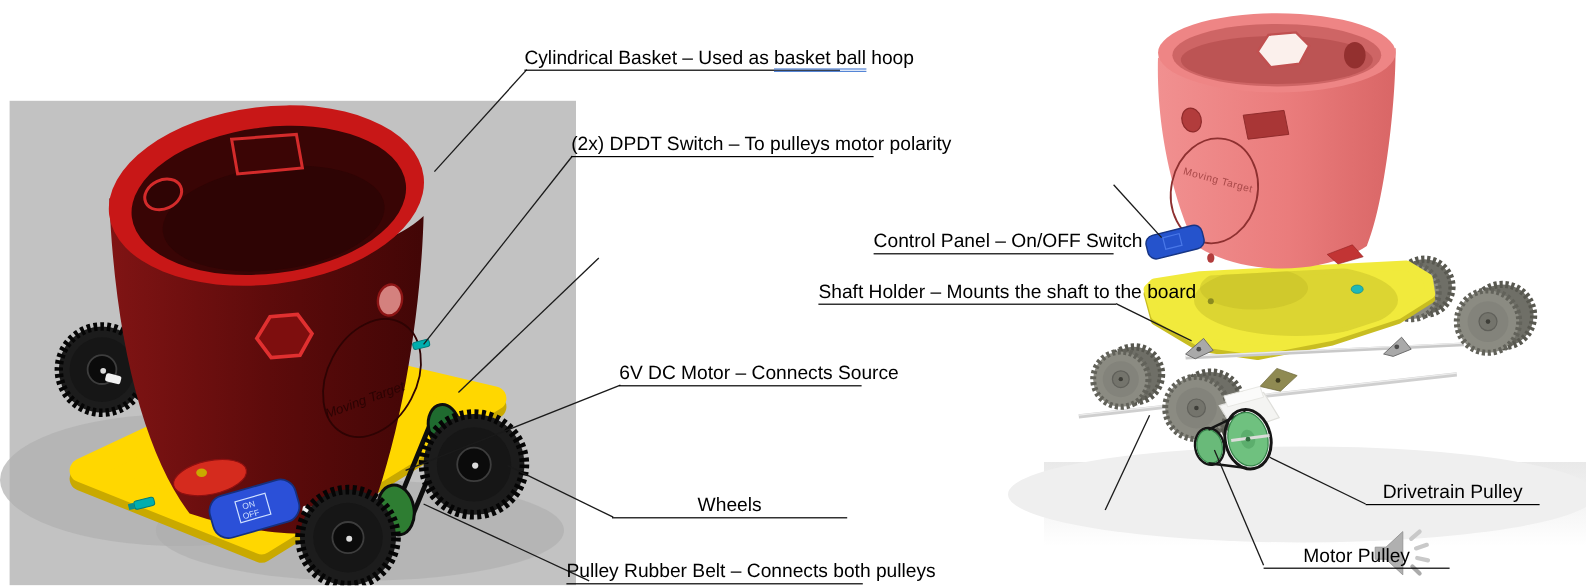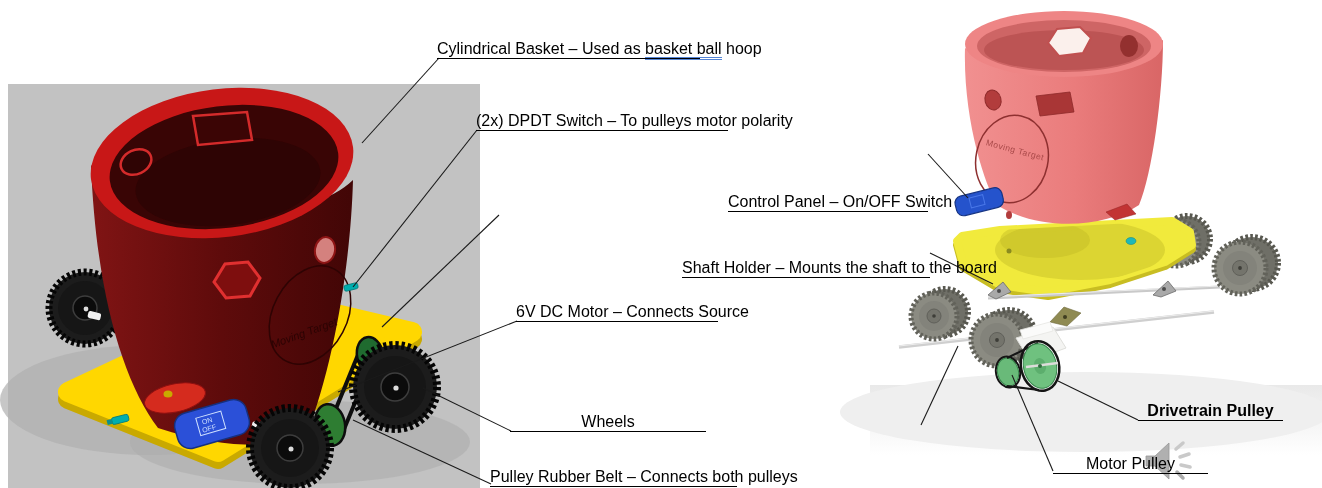--- a/index.html
+++ b/index.html
@@ -238,20 +238,20 @@
     <line x1="1138" y1="420" x2="1058" y2="381"></line>
     <line x1="1053" y1="471" x2="1012" y2="375"></line>
   </g>
 </svg>
 
 <div class="lbl" style="left:437px;top:41px;width:263px;">
   <span>Cylindrical Basket – Used as </span><span class="grammar">basket ball</span><span> hoop</span>
 </div>
 <div class="lbl" style="left:476px;top:113px;width:252px;">(2x) DPDT Switch – To pulleys motor polarity</div>
 <div class="lbl" style="left:728px;top:149px;width:200px;margin-top:45px;">Control Panel – On/OFF Switch</div>
-<div class="lbl" style="left:682px;top:236px;width:248px;margin-top:24px;">Shaft Holder – Mounts the shaft to the board</div>
+<div class="lbl" style="left:682px;top:236px;width:248px;">Shaft Holder – Mounts the shaft to the board</div>
 <div class="lbl" style="left:516px;top:304px;width:202px;">6V DC Motor – Connects Source</div>
 <div class="lbl" style="left:510px;top:414px;width:196px;">Wheels</div>
-<div class="lbl" style="left:490px;top:469px;width:247px;">Pulley Rubber Belt – Connects both pulleys</div>
-<div class="lbl" style="left:1138px;top:403px;width:145px;font-weight:bold;">Drivetrain Pulley</div>
+<div class="lbl" style="left:472px;top:469px;width:247px;">Pulley Rubber Belt – Connects both pulleys</div>
+<div class="lbl" style="left:1138px;top:403px;width:145px;">Drivetrain Pulley</div>
 <div class="lbl" style="left:1053px;top:456px;width:155px;">Motor Pulley</div>
 
 </div>
 
 </body></html>

